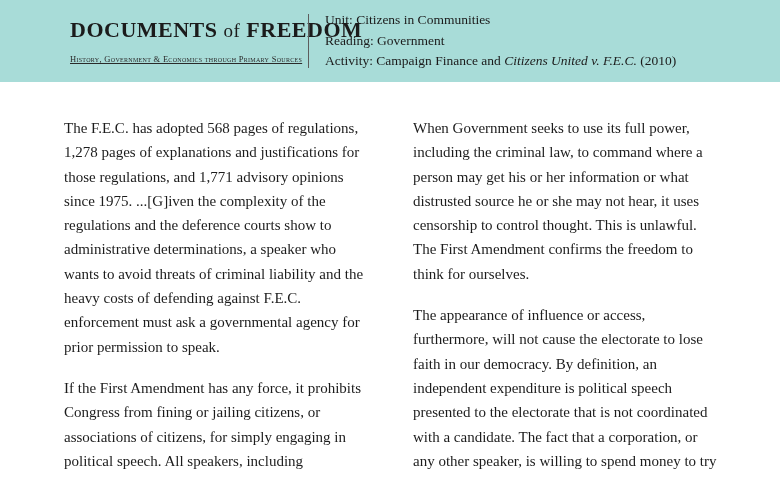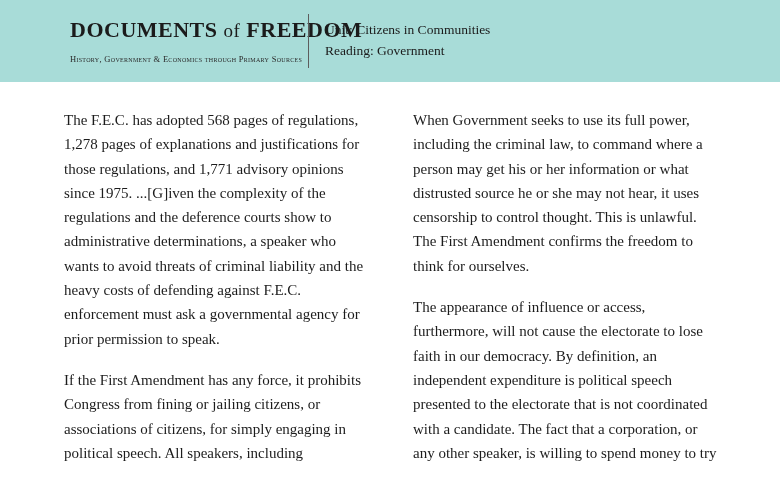--- a/index.html
+++ b/index.html
@@ -51,20 +51,21 @@
     font-size: 19px;
   }
   .brand-sub {
     margin-top: 12px;
     font-family: "Liberation Serif", serif;
     font-size: 8.5px;
     color: #2a2a2a;
     font-variant: small-caps;
     letter-spacing: 0.3px;
     white-space: nowrap;
+    text-decoration: underline;
   }
   .divider {
     width: 1px;
     height: 54px;
     background: #5d5d5d;
     margin: 0 16px 0 8px;
   }
   .meta {
     display: flex;
     flex-direction: column;
@@ -96,21 +97,21 @@
   }
 
   .columns {
     display: flex;
     gap: 42px;
   }
   .col {
     width: 312px;
   }
   .col p {
-    margin: 4px 0 17px 0;
+    margin: 12px 0 17px 0;
     font-family: "Liberation Serif", serif;
     font-size: 15px;
     line-height: 1.62;
     color: #1c1c1c;
   }
 </style>
 </head>
 <body>
 
 <div class="page">
@@ -123,20 +124,23 @@
         <span>FREEDOM</span>
       </div>
       <div class="brand-sub">History, Government &amp; Economics through Primary Sources</div>
     </div>
 
     <div class="divider"></div>
 
     <div class="meta">
       <div>Unit: Citizens in Communities</div>
       <div>Reading: Government</div>
+      <div>
+        <span>Activity: Campaign Finance and </span><em>Citizens United v. F.E.C.</em><span> (2010)</span>
+      </div>
     </div>
   </div>
 
   <div class="content">
 
     <div class="columns">
       <div class="col">
         <p>The F.E.C. has adopted 568 pages of regulations, 1,278 pages of explanations and justifications for those regulations, and 1,771 advisory opinions since 1975. ...[G]iven the complexity of the regulations and the deference courts show to administrative determinations, a speaker who wants to avoid threats of criminal liability and the heavy costs of defending against F.E.C. enforcement must ask a governmental agency for prior permission to speak.</p>
         <p>If the First Amendment has any force, it prohibits Congress from fining or jailing citizens, or associations of citizens, for simply engaging in political speech. All speakers, including</p>
       </div>

